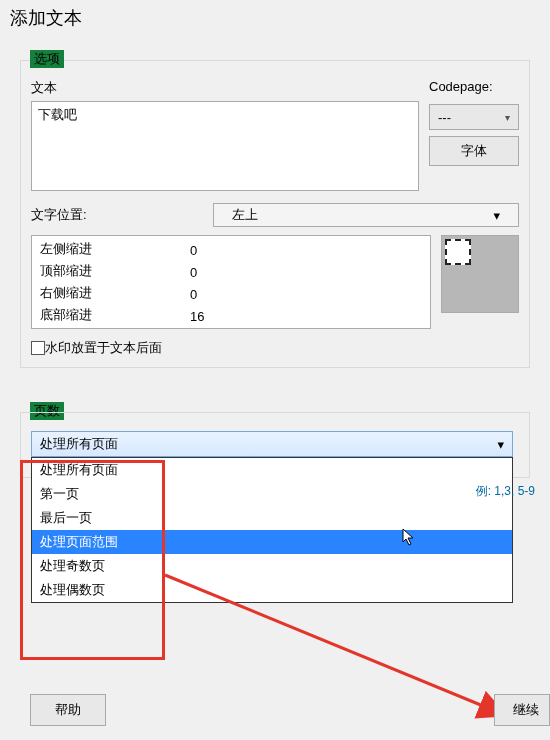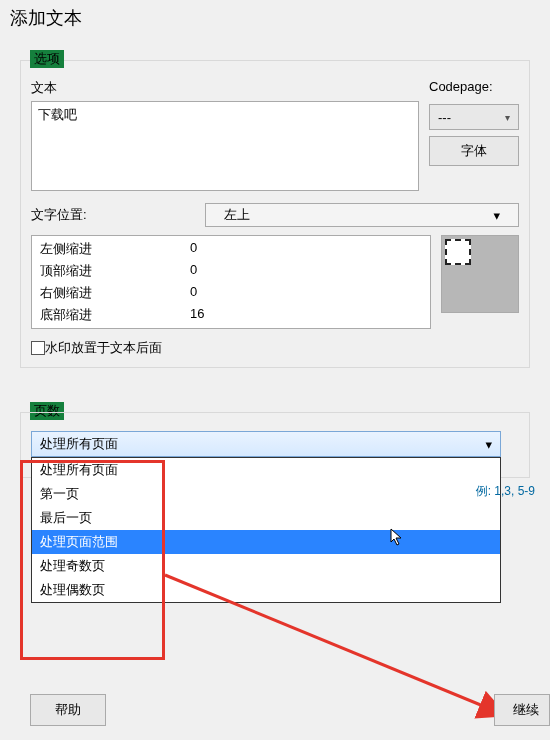--- a/index.html
+++ b/index.html
@@ -45,41 +45,41 @@
   height: 26px;
   display: flex;
   align-items: center;
   justify-content: space-between;
   padding: 0 8px;
   cursor: default;
 }
 .select .chev { font-size: 10px; color: #555; }
 .button { justify-content: center; height: 30px; }
 
-.pos-row { display: flex; align-items: center; gap: 14px; margin-top: 12px; }
+.pos-row { display: flex; align-items: center; gap: 22px; margin-top: 12px; }
 .pos-label { width: 160px; }
 .pos-select {
   flex: 1;
   background: #f4f4f4;
   border: 1px solid #aaa;
   height: 24px;
   display: flex;
   align-items: center;
   justify-content: space-between;
   padding: 0 18px;
 }
 
 .indent-row { display: flex; gap: 10px; margin-top: 8px; }
 .indent-table {
   flex: 1;
   border: 1px solid #aaa;
   background: #fff;
   padding: 2px 0;
 }
-.indent-table .trow { display: flex; }
+.indent-table .trow { display: flex; align-items: flex-end; }
 .indent-table .tcell { padding: 2px 8px; }
 .indent-table .c1 { width: 150px; }
 .swatch {
   width: 78px; height: 78px;
   background: #b7b7b7;
   border: 1px solid #aaa;
   position: relative;
 }
 .swatch::before {
   content: "";
@@ -91,21 +91,21 @@
 }
 
 .checkbox-row { display:flex; align-items:center; margin-top:10px; }
 .chkbox {
   width: 14px; height: 14px; border: 1px solid #555; background: #fff;
 }
 
 .pagecount-group { margin-top: 26px; }
 .pagecount-box {
   border: 1px solid #d9d9d9;
-  padding: 18px 28px 20px 10px;
+  padding: 18px 16px 20px 10px;
   position: relative;
 }
 
 .dropdown {
   width: 100%;
   position: relative;
 }
 .dd-selected {
   background: linear-gradient(#e9f3ff, #d6e9ff);
   border: 1px solid #7aa7d7;

